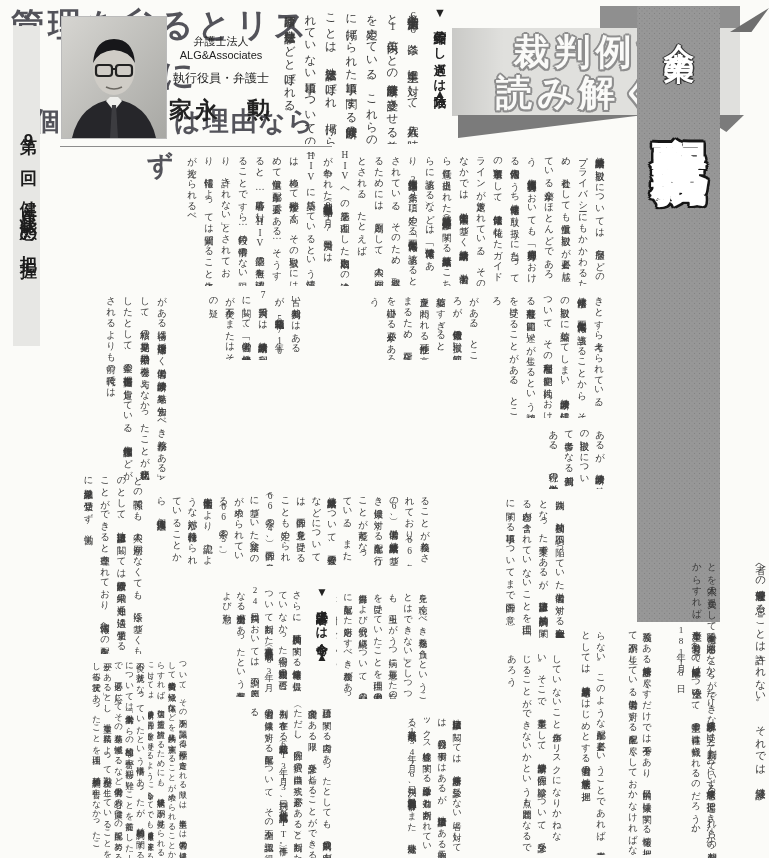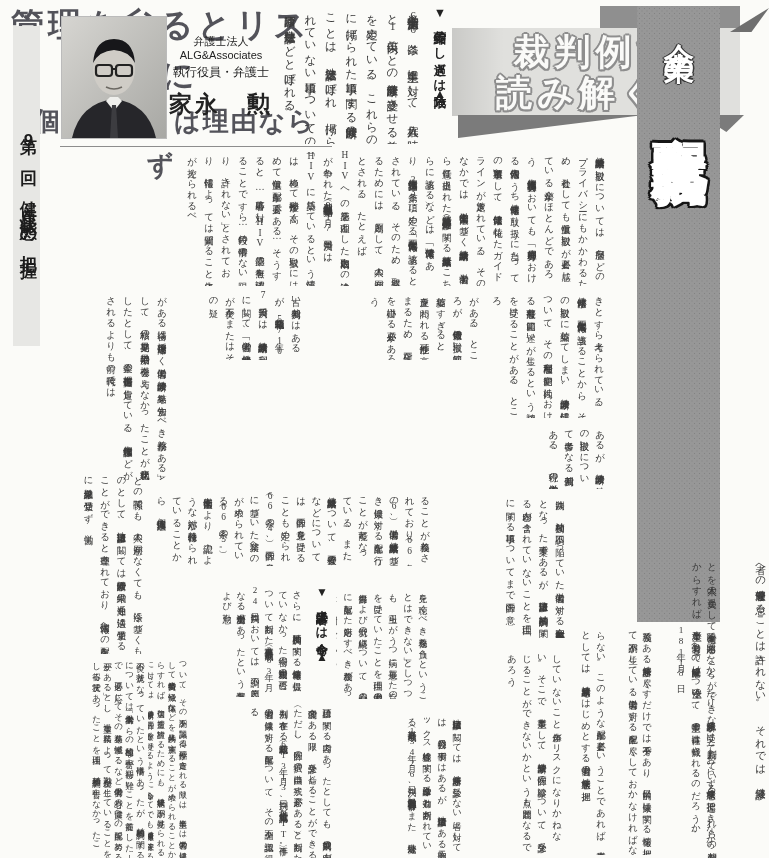--- a/index.html
+++ b/index.html
@@ -14,21 +14,21 @@
       font-family:"Liberation Sans",sans-serif;font-weight:bold;color:#222;}
   
   #series{left:13px;top:26px;width:27px;height:312px;background:#e7e7e4;
           font-size:17px;letter-spacing:7px;padding-top:8px;color:#1c1c1c;text-align:center;}
   
   #photo{left:62px;top:17px;width:104px;height:121px;background:#c9c9c6;outline:1px solid #bbb;}
   
   #byline{left:168px;top:34px;width:106px;text-align:center;color:#222;
           font-family:"Liberation Sans",sans-serif;}
   #byline .l1{font-size:11px;}
-  #byline .l2{font-size:11px;margin-bottom:3px;}
+  #byline .l2{font-size:11px;margin-bottom:9px;}
   #byline .l3{font-size:12px;margin-bottom:8px;}
   #byline .l4{font-size:23px;font-weight:bold;font-family:"Liberation Serif",serif;letter-spacing:3px;}
   #rule1{left:60px;top:146px;width:272px;height:1px;background:#8d8d8d;}
   
   #banner-back{left:600px;top:6px;width:140px;height:26px;background:#8f8f8f;}
   #banner{left:452px;top:28px;width:288px;height:88px;display:flex;flex-direction:column;
           align-items:center;justify-content:center;
           background-color:#e0e0dd;
           background-image:radial-gradient(#bfbfbc 22%,transparent 25%),radial-gradient(#bfbfbc 22%,transparent 25%),
                            linear-gradient(90deg,rgba(0,0,0,.10),rgba(0,0,0,0) 18%);

